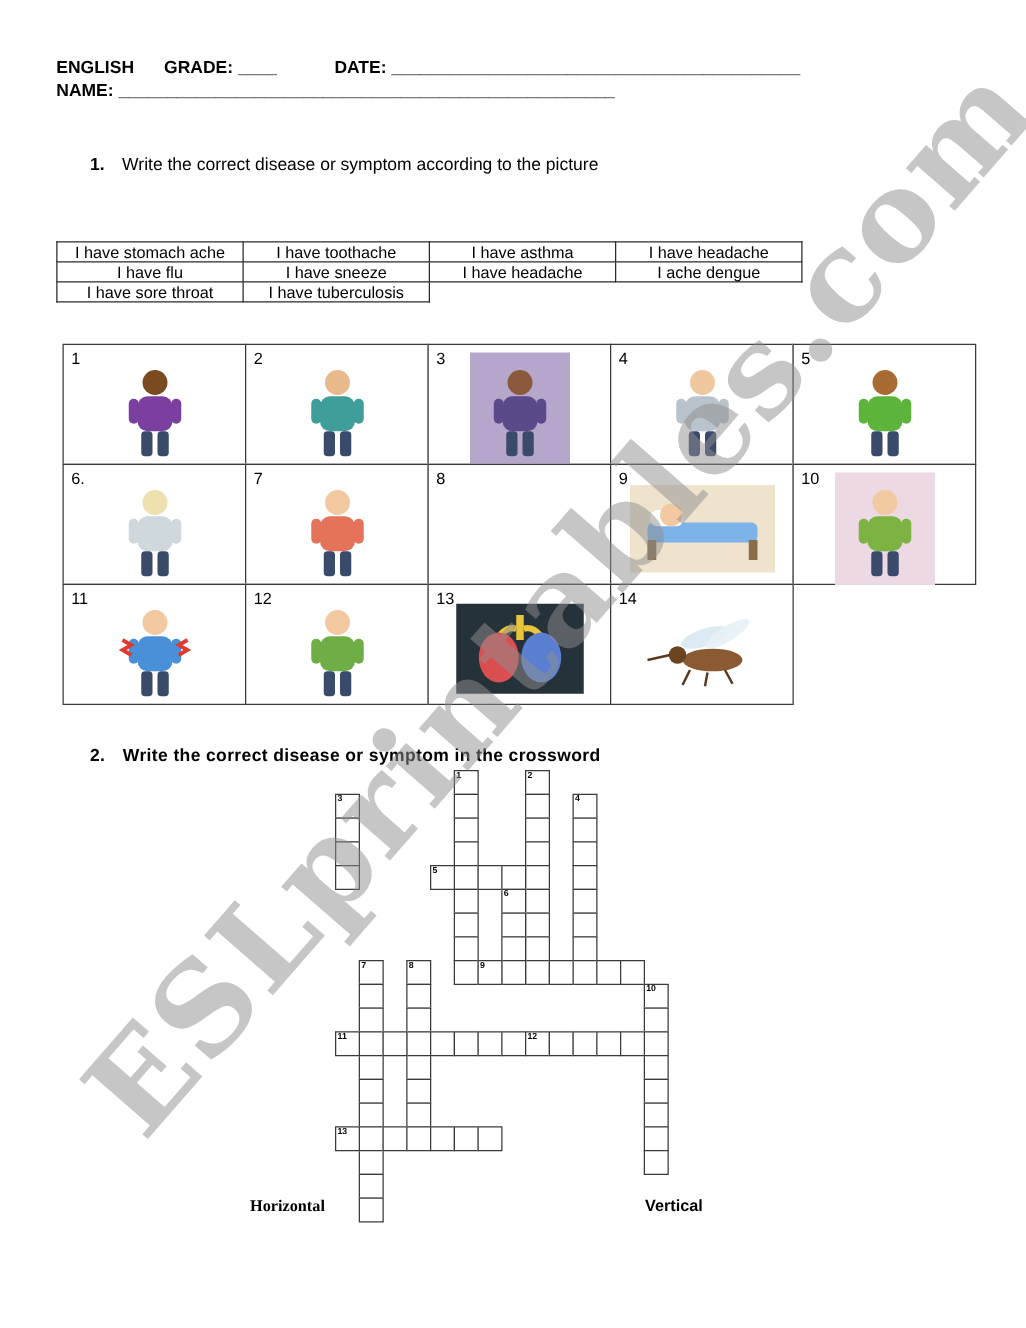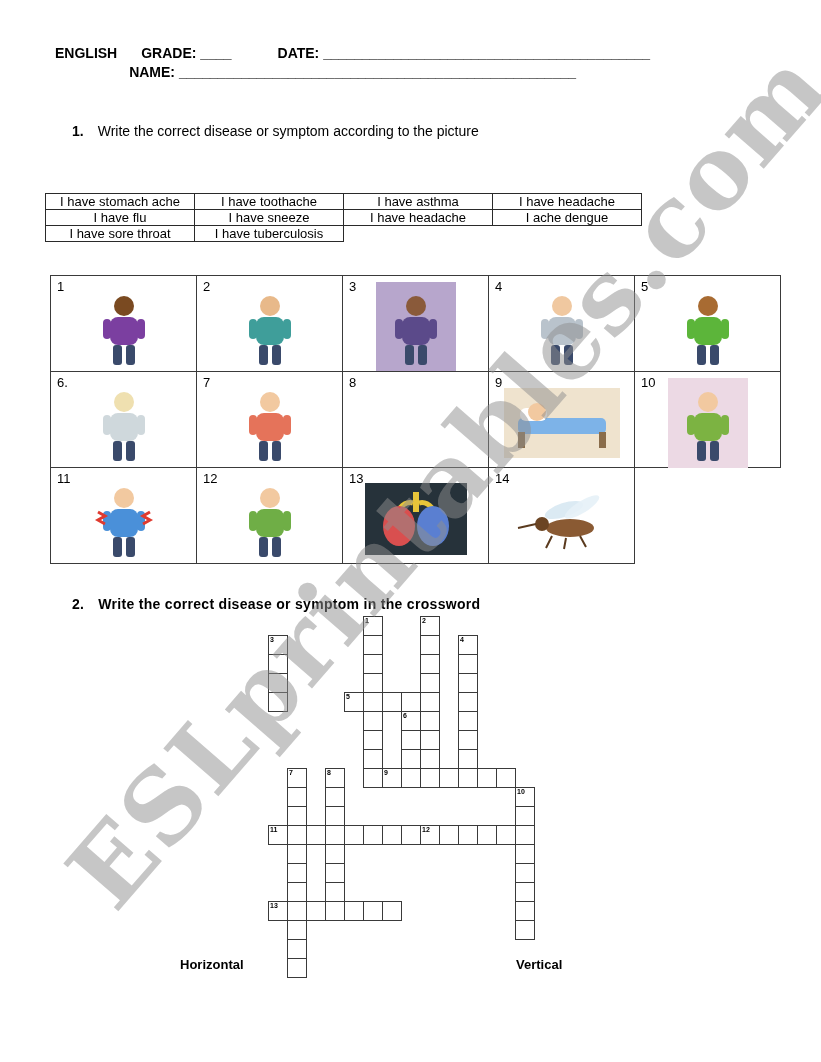--- a/index.html
+++ b/index.html
@@ -2,21 +2,21 @@
 <html><head>
 <meta charset="utf-8">
 <style>
   * { margin:0; padding:0; box-sizing:border-box; }
   html,body { background:#ffffff; }
   .page {
     position:relative; width:821px; height:1062px; background:#fff;
     font-family:"Liberation Sans", sans-serif; color:#000; overflow:hidden;
   }
   
-  .header { position:absolute; left:55px; top:44px; font-weight:bold; font-size:14px; line-height:19px; white-space:nowrap;text-align:center; }
+  .header { position:absolute; left:45px; top:44px; font-weight:bold; font-size:14px; line-height:19px; white-space:nowrap; }
   .sp1 { display:inline-block; width:24px; }
   .sp2 { display:inline-block; width:46px; }
   
   .section-title { position:absolute; font-size:14px; }
   .s1 { left:72px; top:123px; }
   .s2 { left:72px; top:596px; font-weight:bold; letter-spacing:0.3px; }
   .snum { font-weight:bold; margin-right:14px; }
   
   .word-bank { position:absolute; left:45px; top:193px; border-collapse:collapse; }
   .word-bank td {
@@ -32,21 +32,21 @@
     background:#fff;
   }
   .pg-num { position:absolute; left:6px; top:3px; font-size:13px; }
   .pg-art { position:absolute; left:50%; top:54%; transform:translate(-50%,-50%); line-height:0; }
   
   .crossword { position:absolute; left:268px; top:616px; width:287px; height:363px; }
   .cw-cell { position:absolute; width:20px; height:20px; border:1px solid #3a3a3a; background:#fff; }
   .cw-num { position:absolute; left:1px; top:0; font-size:7px; line-height:8px; font-weight:bold; }
   
   .footer-label { position:absolute; font-size:13px; font-weight:bold; }
-  .fl-across { left:180px; top:957px; }
+  .fl-across { left:200px; top:957px;font-family:Liberation Serif, serif; }
   .fl-down { left:516px; top:957px; }
   
   .watermark {
     position:absolute; left:128px; top:822px; height:104px; line-height:104px;
     transform-origin:0 100%; transform:rotate(-49deg);
     font-family:"DejaVu Serif", serif; font-weight:bold; font-size:100px;
     letter-spacing:2px; opacity:0.5; white-space:nowrap;
     z-index:10; pointer-events:none;
   }
 </style>

